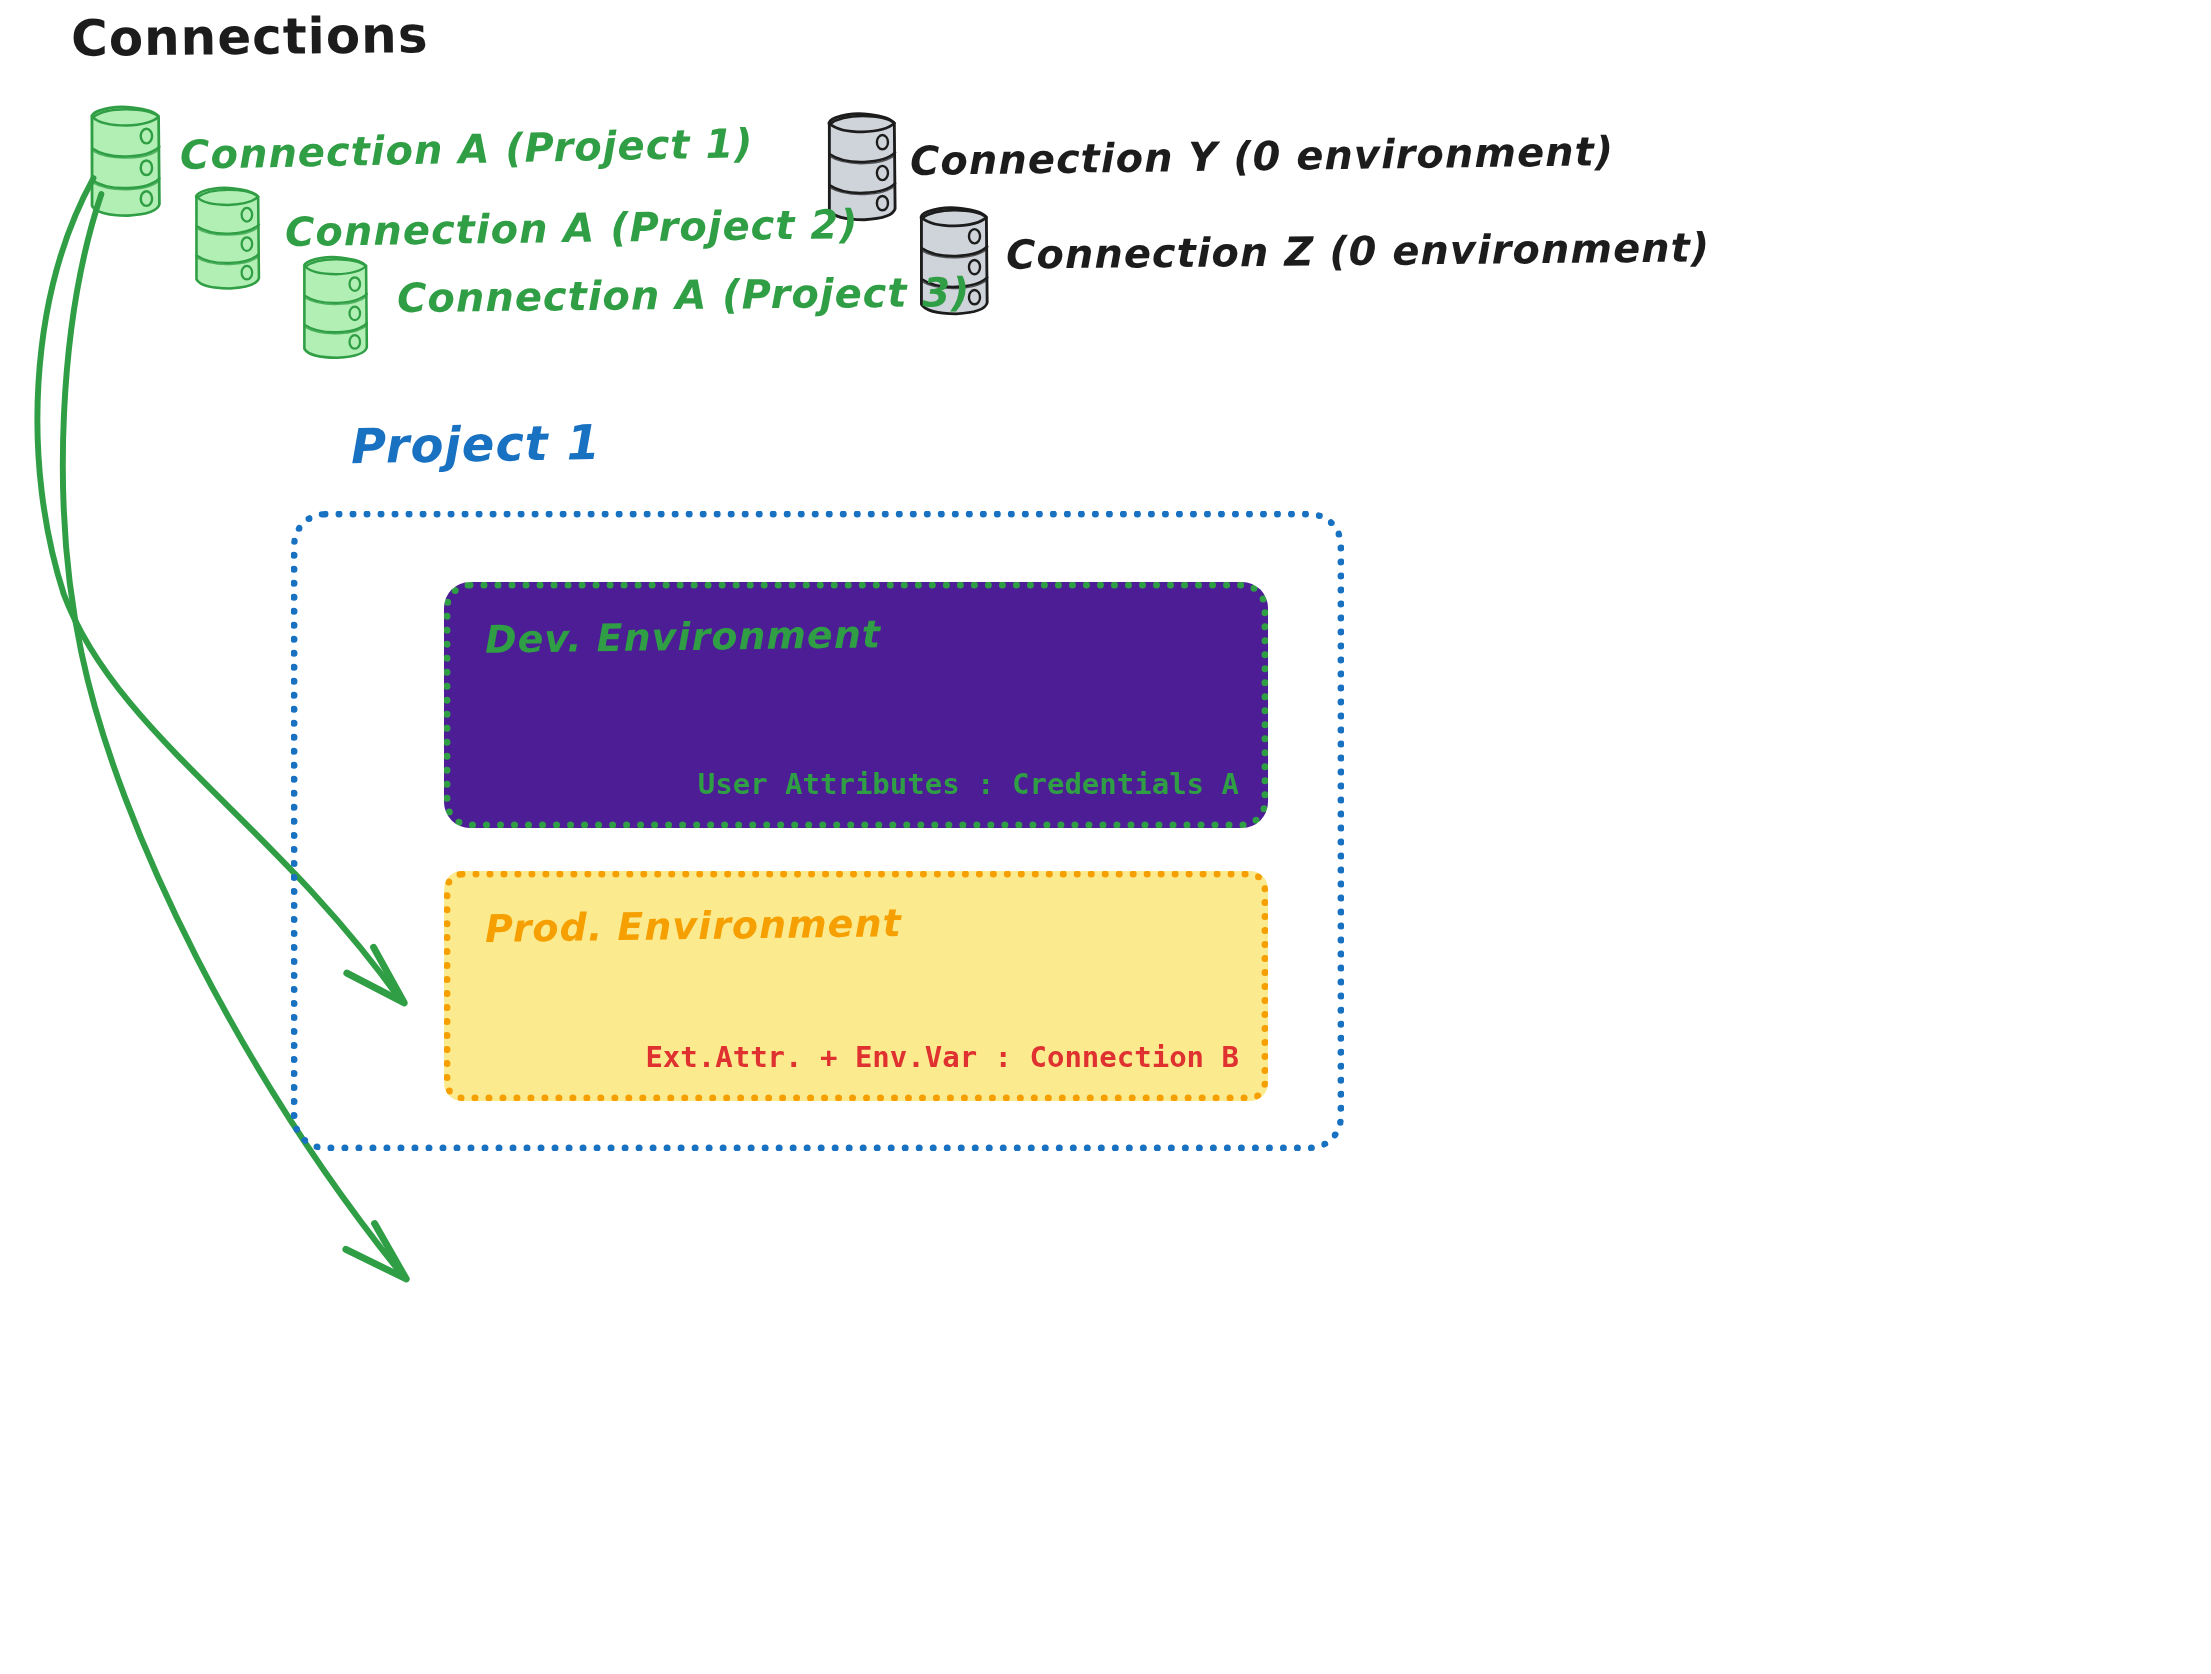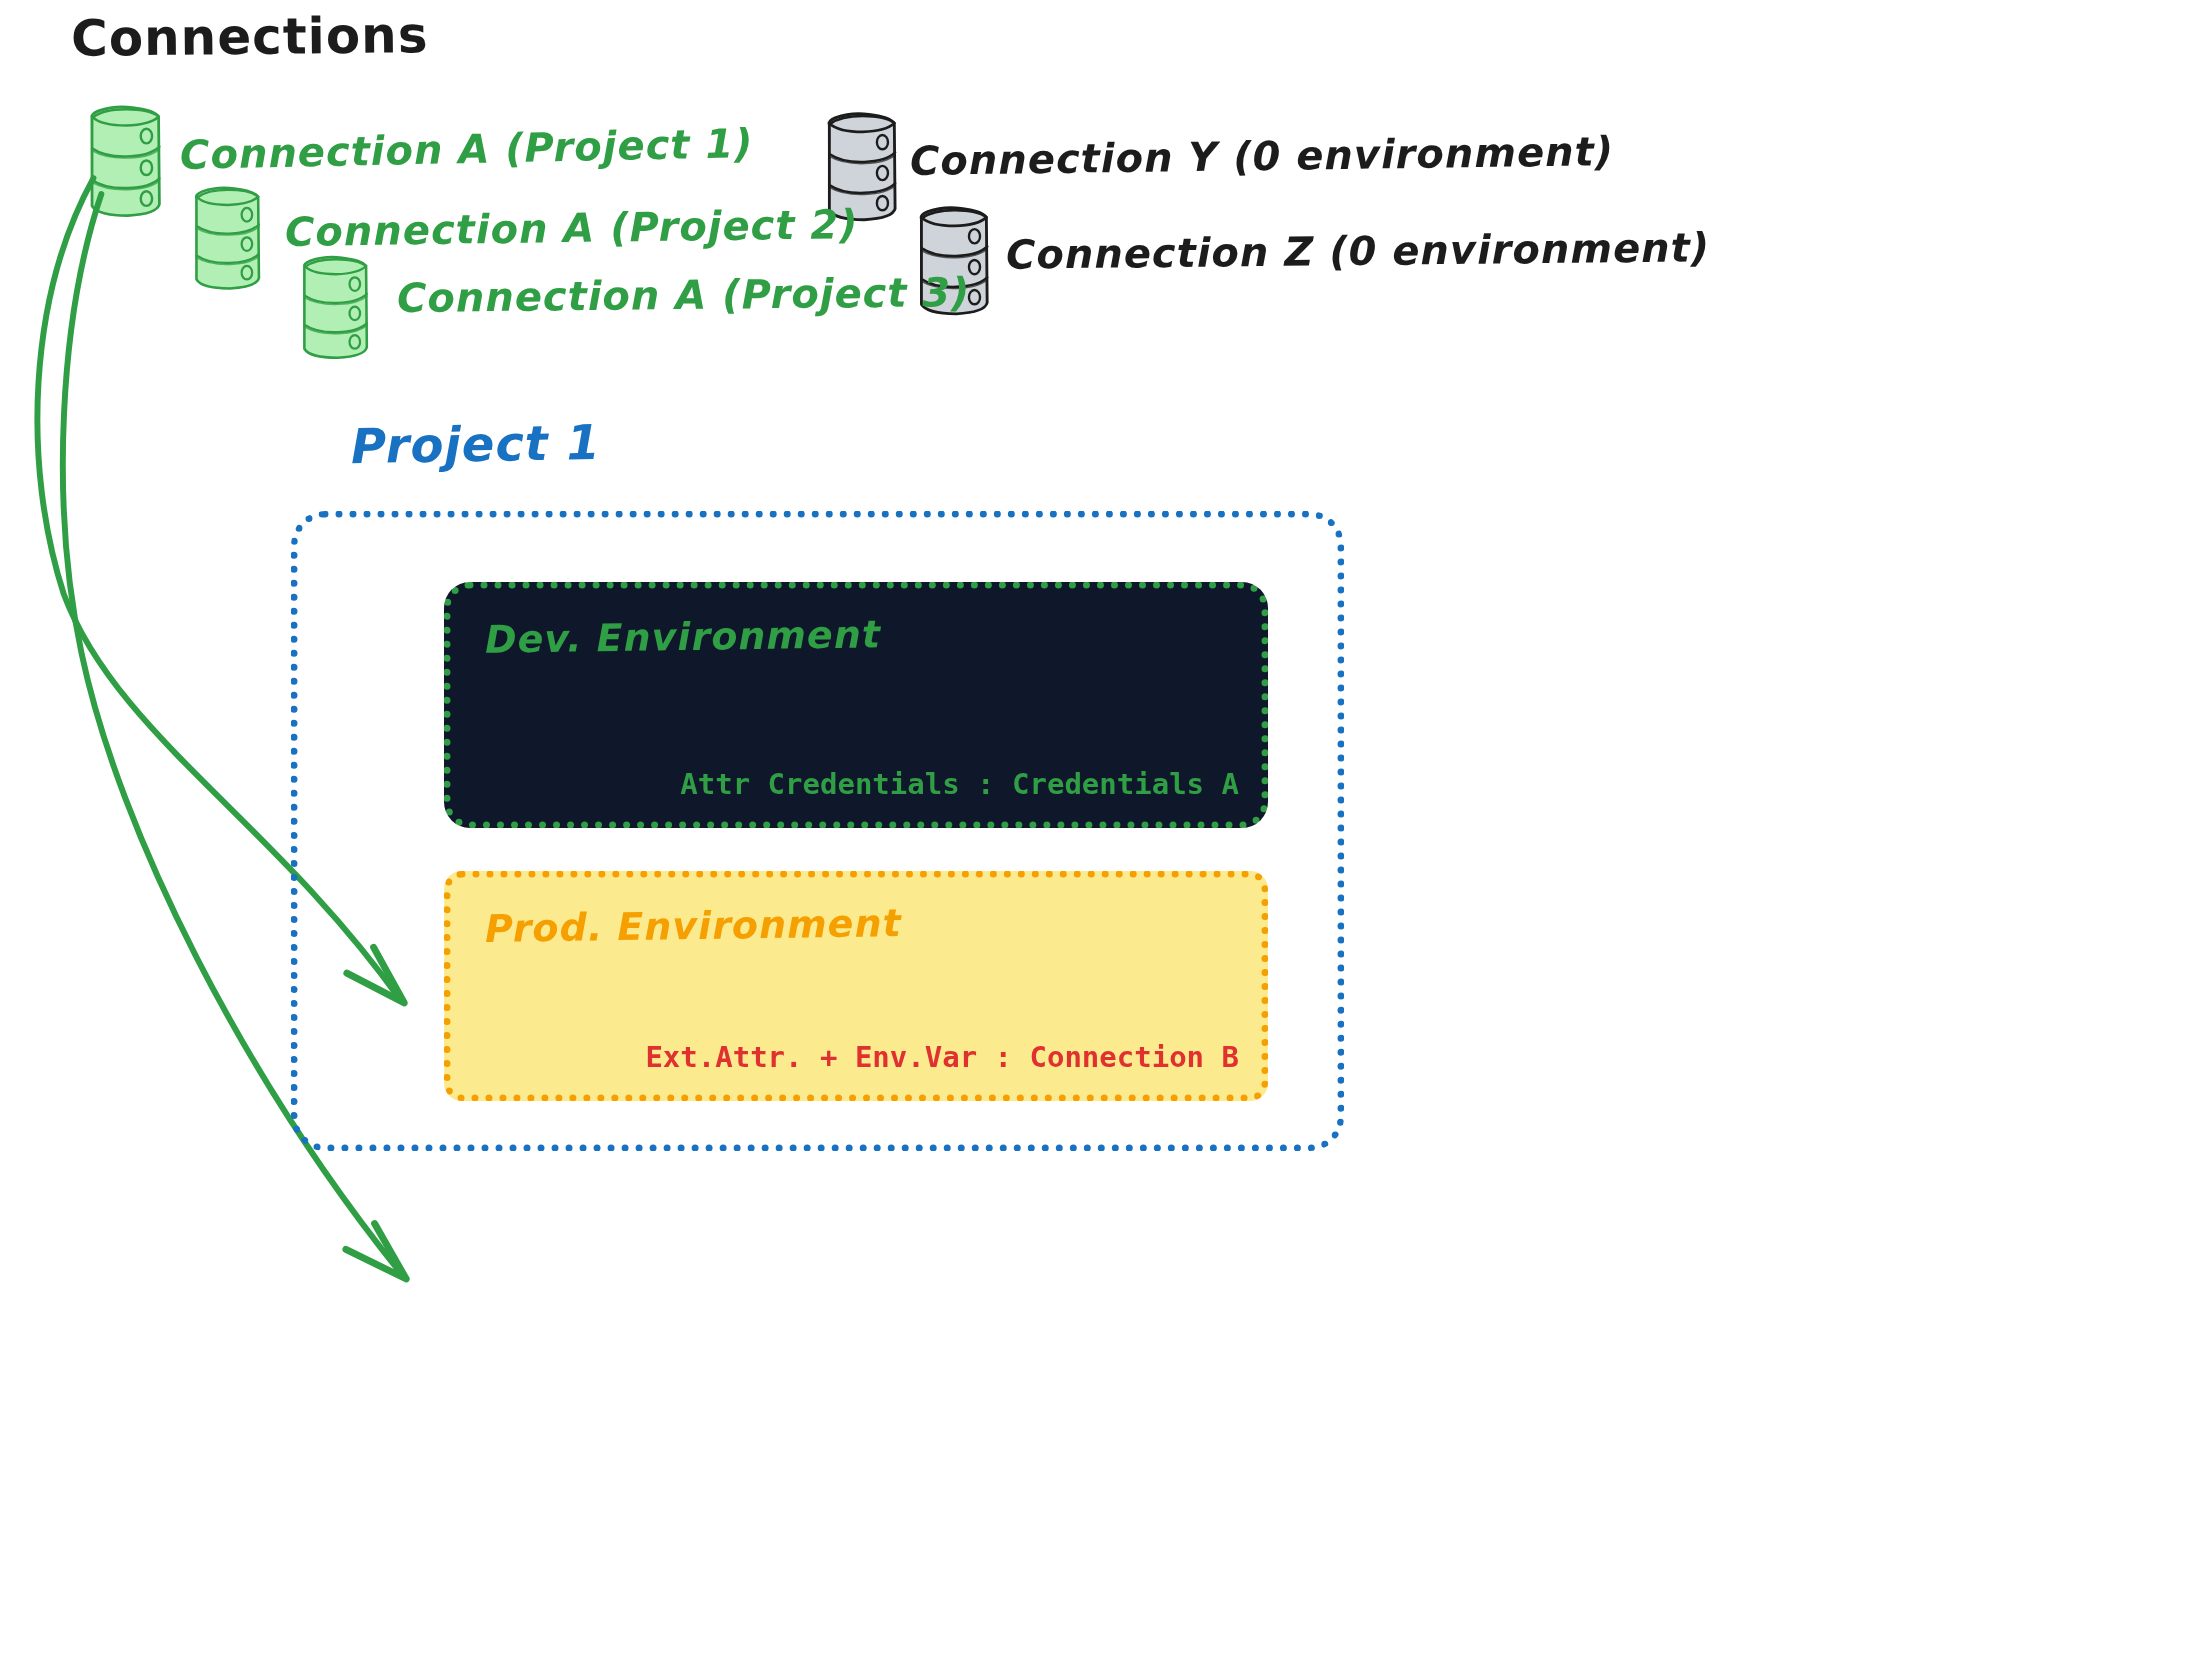--- a/index.html
+++ b/index.html
@@ -60,21 +60,21 @@
     border:7px dotted #1971c2;
     border-radius:34px;
     box-sizing:border-box;
   }
 
   
   #env-dev{
     position:absolute;
     left:428px; top:582px;
     width:824px; height:246px;
-    background:#0f172a;
+    background:#4c1d95;
     border:7px dotted #2f9e44;
     border-radius:26px;
     box-sizing:border-box;
   }
   #env-prod{
     position:absolute;
     left:428px; top:871px;
     width:824px; height:230px;
     background:#fcea8e;
     border:7px dotted #f59f00;
@@ -200,21 +200,21 @@
 
   <div class="hand conn-label-black" id="label-conn-z">Connection Z (0 environment)</div>
 
   <div class="hand" id="title-project1">Project 1</div>
 
   <div id="project-container"></div>
 
   <div id="env-dev">
     <div class="env-title" id="env-dev-title">Dev. Environment</div>
     <div class="env-body">
-      <div class="cred-line" id="dev-cred-0">Attr Credentials : Credentials A</div>
+      <div class="cred-line" id="dev-cred-0">User Attributes : Credentials A</div>
     </div>
   </div>
 
   <div id="env-prod">
     <div class="env-title" id="env-prod-title">Prod. Environment</div>
     <div class="env-body">
       <div class="cred-line prod-cred">Ext.Attr. + Env.Var : Connection B</div>
     </div>
   </div>
 

